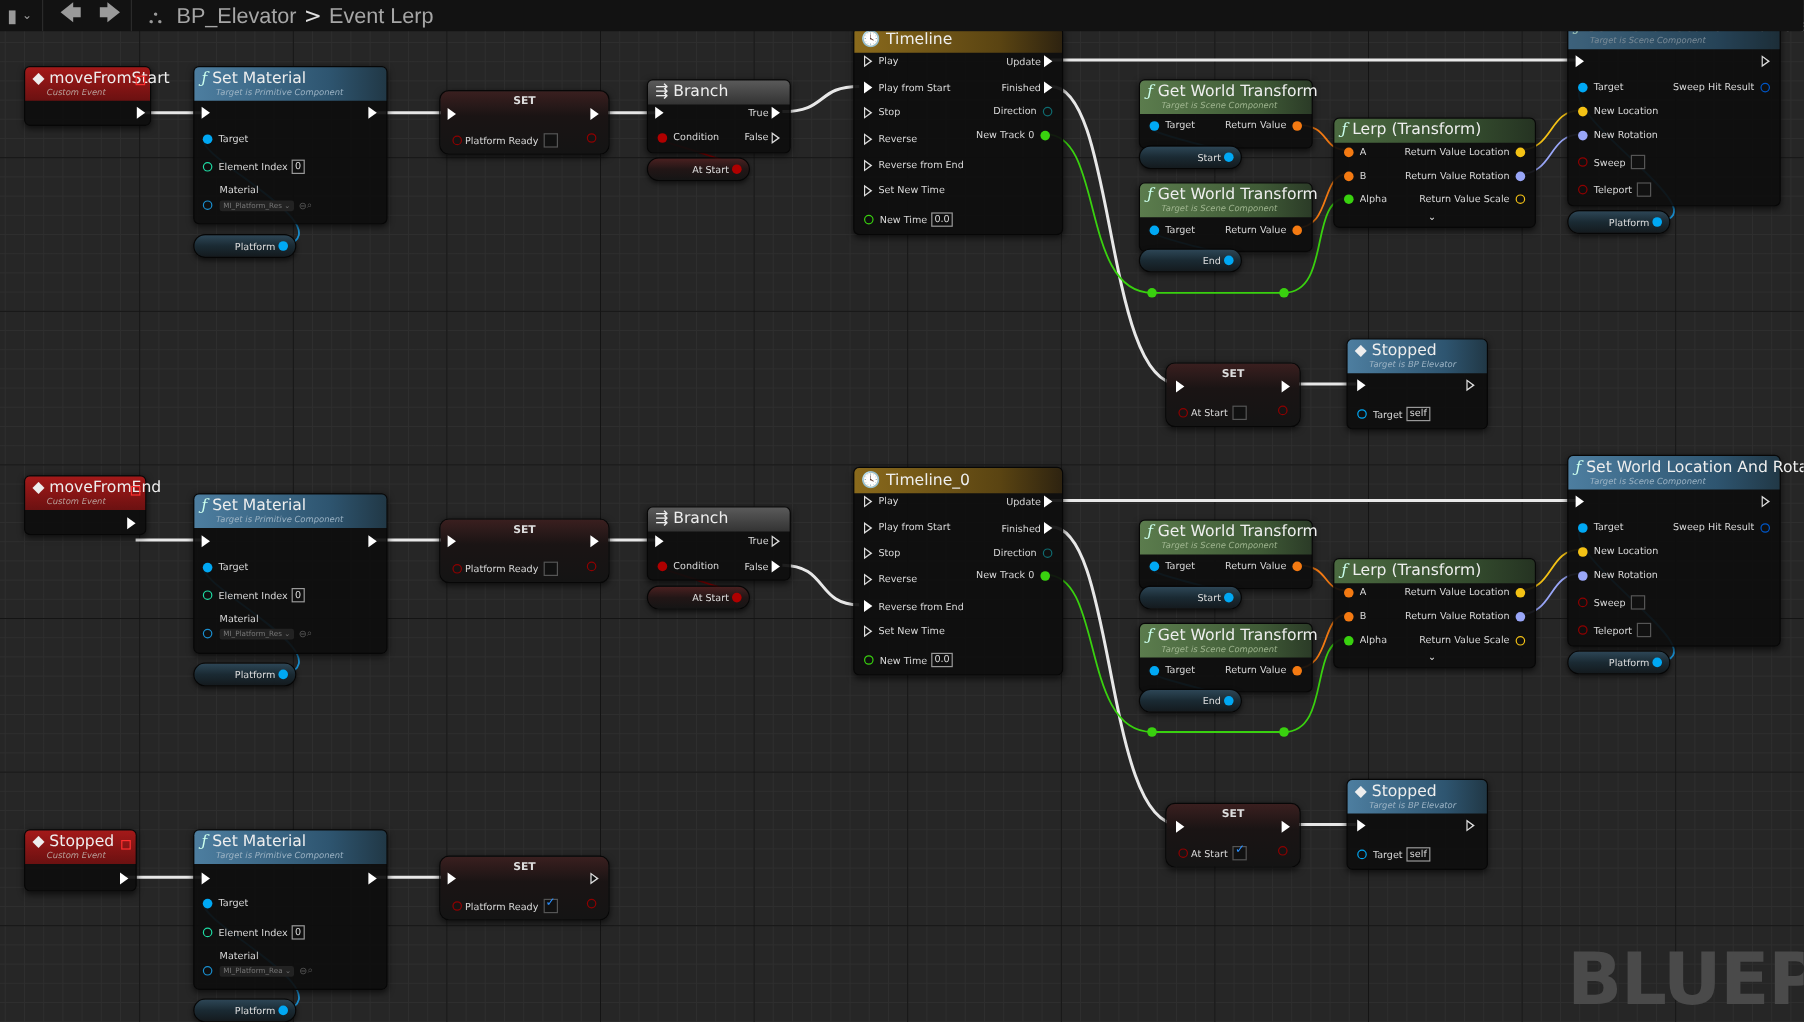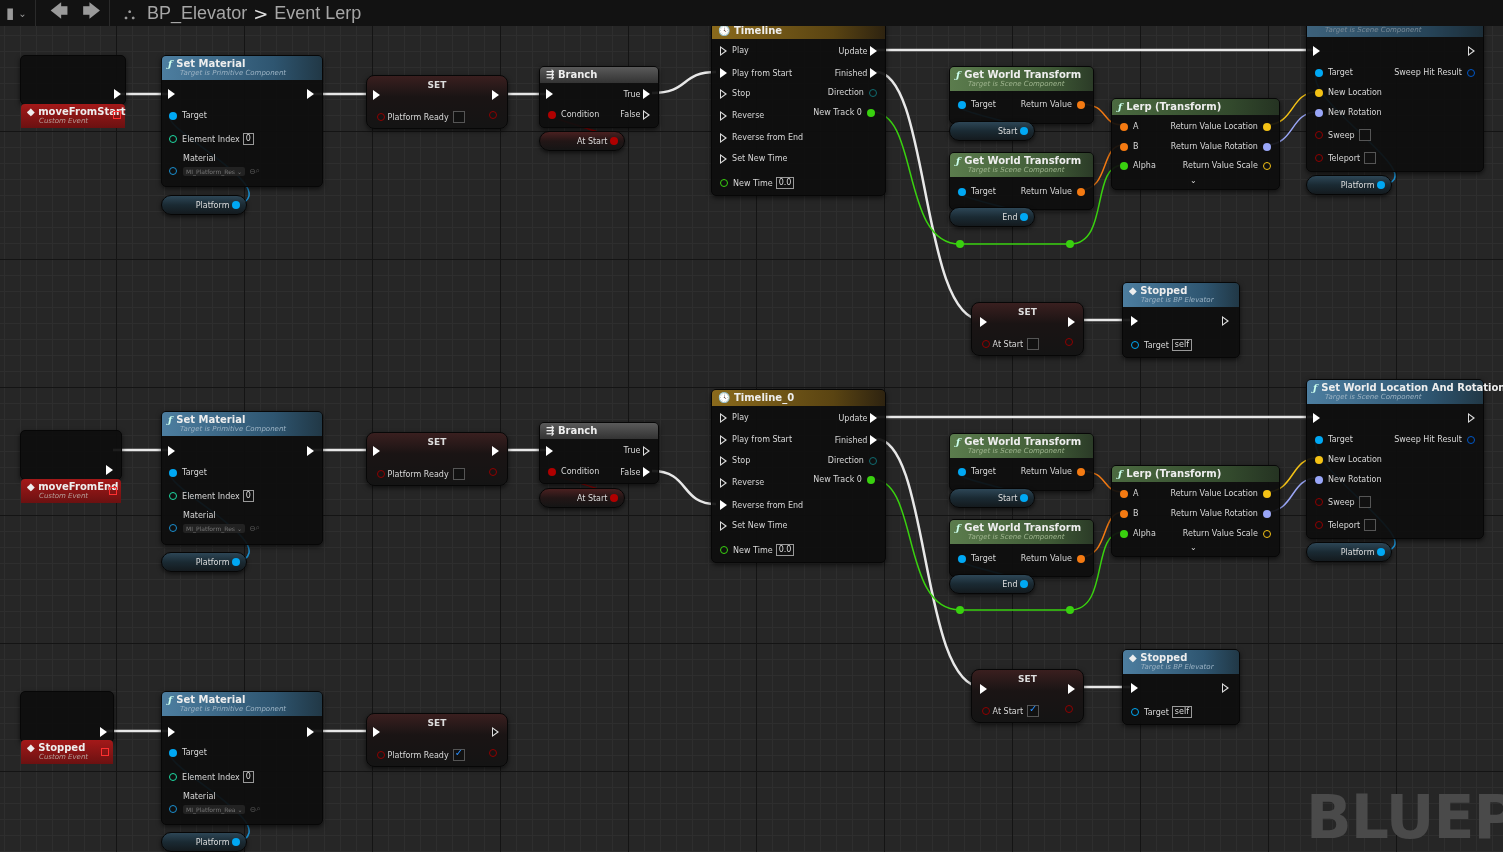--- a/index.html
+++ b/index.html
@@ -15,23 +15,23 @@
     background-position:-12px 3px,-12px 3px,-12px 3px,-12px 3px;
   }
   .topbar{position:absolute;left:0;top:0;width:1503px;height:26px;background:#121212;z-index:5;display:flex;align-items:center;}
   .tb-ico{color:#9a9a9a;font-size:15px;margin-left:6px;}
   .tb-sep{width:1px;height:26px;background:#2a2a2a;margin:0 8px;}
   .crumb{font-size:18px;color:#a6a6a6;font-family:"Liberation Sans",sans-serif;}
   .crumb-sep{font-size:18px;color:#e0e0e0;margin:0 6px;}
   svg.wires{position:absolute;left:0;top:0;z-index:1;}
   .node{position:absolute;background:rgba(14,14,14,0.93);border:1px solid #070707;border-radius:5px;box-shadow:0 2px 5px rgba(0,0,0,.6);z-index:2;font-size:8px;}
   .hdr{border-radius:4px 4px 0 0;padding:2px 6px 3px 6px;}
-  .hdr .t{font-size:10px;font-weight:bold;color:#eee;white-space:nowrap;}
+  .hdr .t{font-size:13px;font-weight:normal;color:#eee;white-space:nowrap;}
   .hdr .s{font-size:7px;font-style:italic;color:#b7a09a;margin-left:12px;white-space:nowrap;}
-  .hdr-red{background:linear-gradient(180deg,#a41919 0%,#6b1111 100%);margin-top:48px;}
+  .hdr-red{background:linear-gradient(180deg,#a41919 0%,#6b1111 100%);}
   .hdr-blue{background:linear-gradient(90deg,#4d7ea0 0%,#2e5570 70%,#213846 100%);}
   .hdr-blue .s{color:#9cb3c4;}
   .hdr-green{background:linear-gradient(90deg,#5b7c4d 0%,#3f5a36 70%,#2b3b27 100%);}
   .hdr-green .s{color:#9fb58f;}
   .hdr-gold{background:linear-gradient(90deg,#8a6a1c 0%,#5a4412 70%,#2e2310 100%);}
   .hdr-gray{background:linear-gradient(180deg,#5a5a5a 0%,#333 100%);}
   .hdr-lerp{background:linear-gradient(90deg,#4b6a40 0%,#334a2d 70%,#253322 100%);}
   .set-node{background:linear-gradient(180deg,#3a1f1f 0%,#1a1414 40%,#141414 100%);border-radius:8px;}
   .set-title{text-align:center;font-size:9px;font-weight:bold;color:#ddd;padding-top:4px;}
   .getvar{position:absolute;height:20px;border-radius:10px;z-index:2;background:linear-gradient(180deg,#3a3a3a 0%,#1e1e1e 50%,#151515 100%);border:1px solid #060606;box-shadow:0 2px 4px rgba(0,0,0,.6);font-size:8px;color:#ddd;display:flex;align-items:center;justify-content:flex-end;padding-right:6px;box-sizing:border-box;}
@@ -272,21 +272,21 @@
     </div>
   <div class="row" style="left:8px;top:33px">
       <span class="exec"></span>
     </div>
   <div class="row" style="right:10px;top:33px">
       <span class="exec-h"></span>
     </div>
   <div class="row" style="left:8px;top:56px"><span class="pin o" style="border-color:#00a8f4"></span>&nbsp;&nbsp;<span>Target</span><span class="box">self</span></div>
 </div>
 
-<div class="node" style="left:20px;top:430px;width:100px;height:48px">
+<div class="node" style="left:20px;top:396px;width:100px;height:48px">
   <div class="hdr hdr-red" style="position:relative">
     <div class="t"><span>◆</span> <span>moveFromEnd</span></div>
     <div class="s">Custom Event</div>
     <span style="position:absolute;right:4px;top:8px;width:6px;height:6px;border:1.5px solid #ff3030;"></span>
   </div>
   <div class="row" style="right:8px;top:34px">
       <span class="exec"></span>
     </div>
 </div>
 

